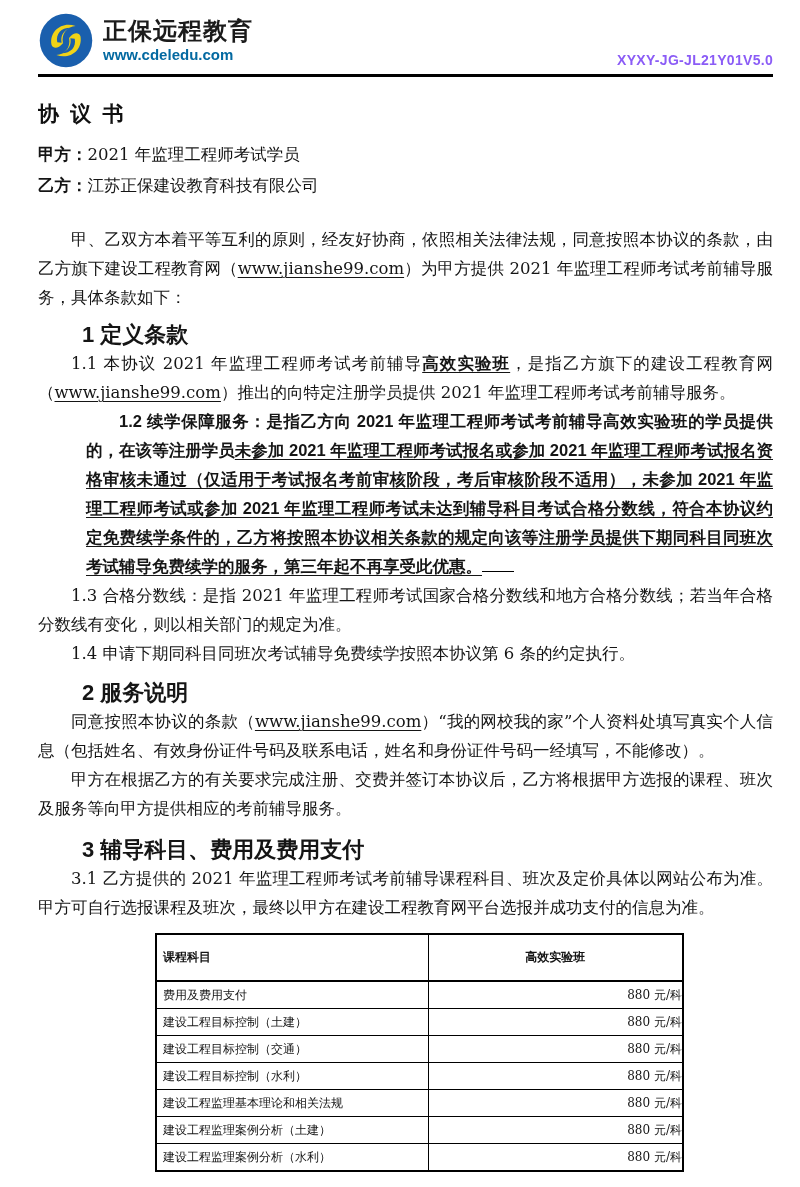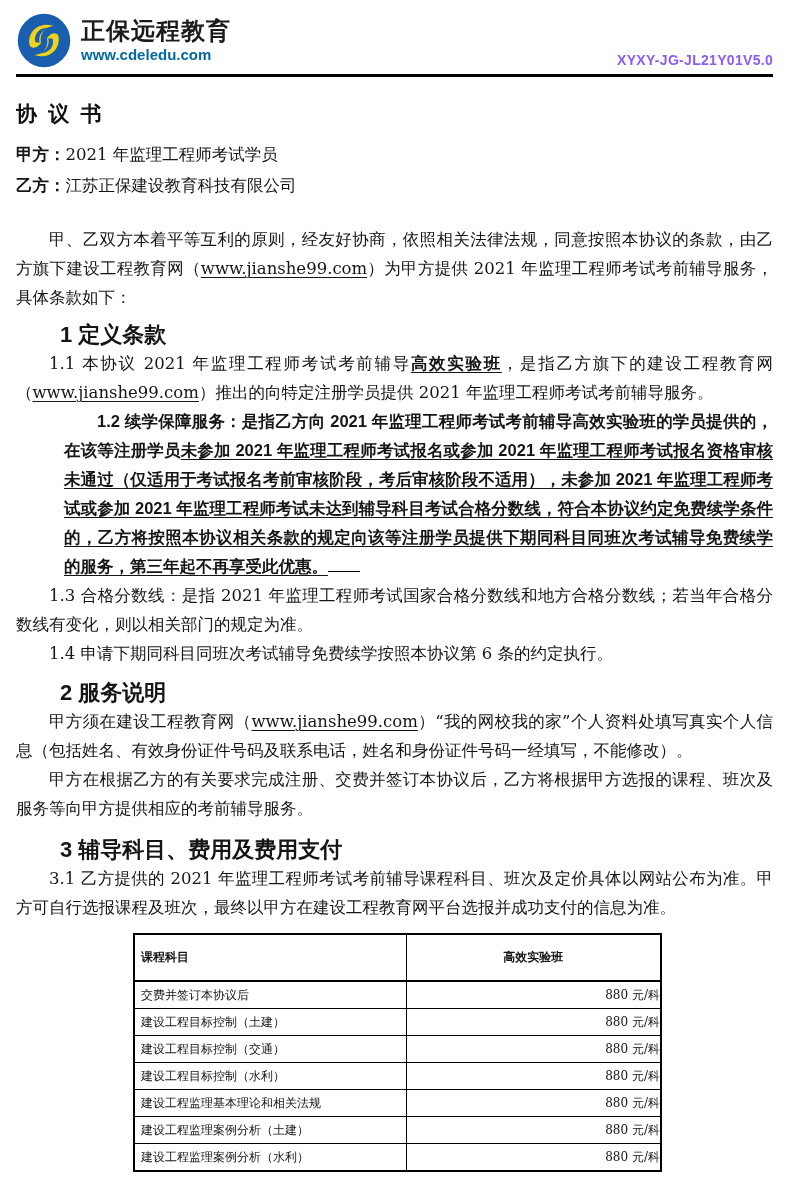--- a/index.html
+++ b/index.html
@@ -1,18 +1,18 @@
 <!DOCTYPE html>
 <html lang="zh"><head>
 <meta charset="utf-8">
 <style>
   html,body{margin:0;padding:0;background:#ffffff;}
   .page{
     width:800px;height:1187px;box-sizing:border-box;
-    padding:8px 27px 0 16px;position:relative;overflow:hidden;
+    padding:8px 27px 0 38px;position:relative;overflow:hidden;
     background:#ffffff;color:#151515;
     font-family:"DejaVu Serif","Liberation Serif",serif;
     font-size:16.5px;
   }
   
   .hdr{
     display:flex;justify-content:space-between;align-items:flex-end;
     border-bottom:3px solid #000;padding:4px 0 5px 0;
   }
   .brand{display:flex;align-items:center;gap:9px;}
@@ -106,40 +106,40 @@
   <p class="sec-h">1 定义条款</p>
 
   <p class="indent"><span>1.1 本协议 2021 年监理工程师考试考前辅导</span><span class="hl">高效实验班</span><span>，是指乙方旗下的建设工程教育网（</span><span class="u">www.jianshe99.com</span><span>）推出的向特定注册学员提供 2021 年监理工程师考试考前辅导服务。</span></p>
 
   <p class="indent bold-sans"><span>1.2 续学保障服务：是指乙方向 2021 年监理工程师考试考前辅导高效实验班的学员提供的，在该等注册学员</span><span class="u">未参加 2021 年监理工程师考试报名或参加 2021 年监理工程师考试报名资格审核未通过（仅适用于考试报名考前审核阶段，考后审核阶段不适用），未参加 2021 年监理工程师考试或参加 2021 年监理工程师考试未达到辅导科目考试合格分数线，符合本协议约定免费续学条件的，乙方将按照本协议相关条款的规定向该等注册学员提供下期同科目同班次考试辅导免费续学的服务，第三年起不再享受此优惠。</span><span class="tail-line"></span></p>
 
   <p class="indent">1.3 合格分数线：是指 2021 年监理工程师考试国家合格分数线和地方合格分数线；若当年合格分数线有变化，则以相关部门的规定为准。</p>
   <p class="indent">1.4 申请下期同科目同班次考试辅导免费续学按照本协议第 6 条的约定执行。</p>
 
   <p class="sec-h" style="margin-top:10px;">2 服务说明</p>
-  <p class="indent"><span>甲方须在建设工程教育网（</span><span class="u">www.jianshe99.com</span><span>）“我的网校我的家”个人资料处填写真实个人信息（包括姓名、有效身份证件号码及联系电话，姓名和身份证件号码一经填写，不能修改）。</span></p>
+  <p class="indent"><span>同意按照本协议的条款（</span><span class="u">www.jianshe99.com</span><span>）“我的网校我的家”个人资料处填写真实个人信息（包括姓名、有效身份证件号码及联系电话，姓名和身份证件号码一经填写，不能修改）。</span></p>
   <p class="indent">甲方在根据乙方的有关要求完成注册、交费并签订本协议后，乙方将根据甲方选报的课程、班次及服务等向甲方提供相应的考前辅导服务。</p>
 
   <p class="sec-h" style="margin-top:12px;">3 辅导科目、费用及费用支付</p>
   <p class="indent">3.1 乙方提供的 2021 年监理工程师考试考前辅导课程科目、班次及定价具体以网站公布为准。甲方可自行选报课程及班次，最终以甲方在建设工程教育网平台选报并成功支付的信息为准。</p>
 
   <table class="pricing">
     <colgroup>
         <col class="c1">
         <col class="c2">
       </colgroup>
     <thead>
       <tr>
         <th>课程科目</th>
         <th>高效实验班</th>
       </tr>
     </thead>
     <tbody>
       <tr>
-          <td>交费并签订本协议后</td>
+          <td>费用及费用支付</td>
           <td>880 元/科</td>
         </tr>
       <tr>
           <td>建设工程目标控制（土建）</td>
           <td>880 元/科</td>
         </tr>
       <tr>
           <td>建设工程目标控制（交通）</td>
           <td>880 元/科</td>
         </tr>

